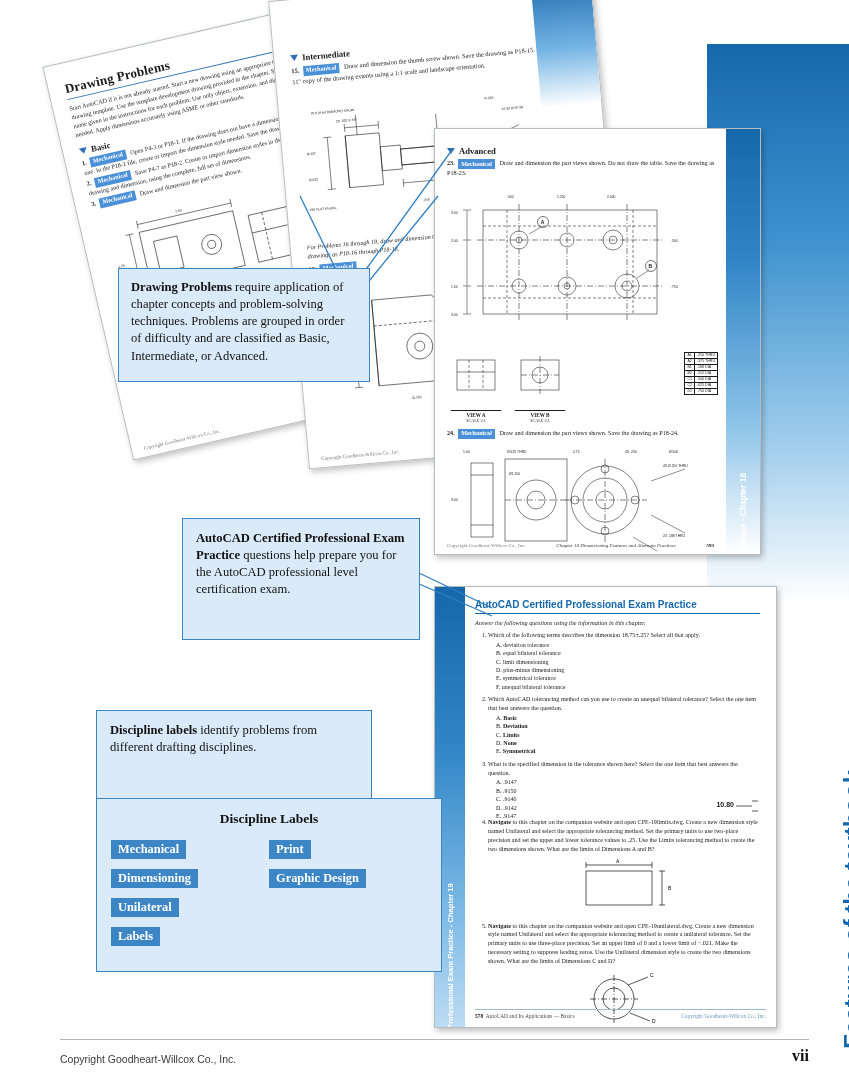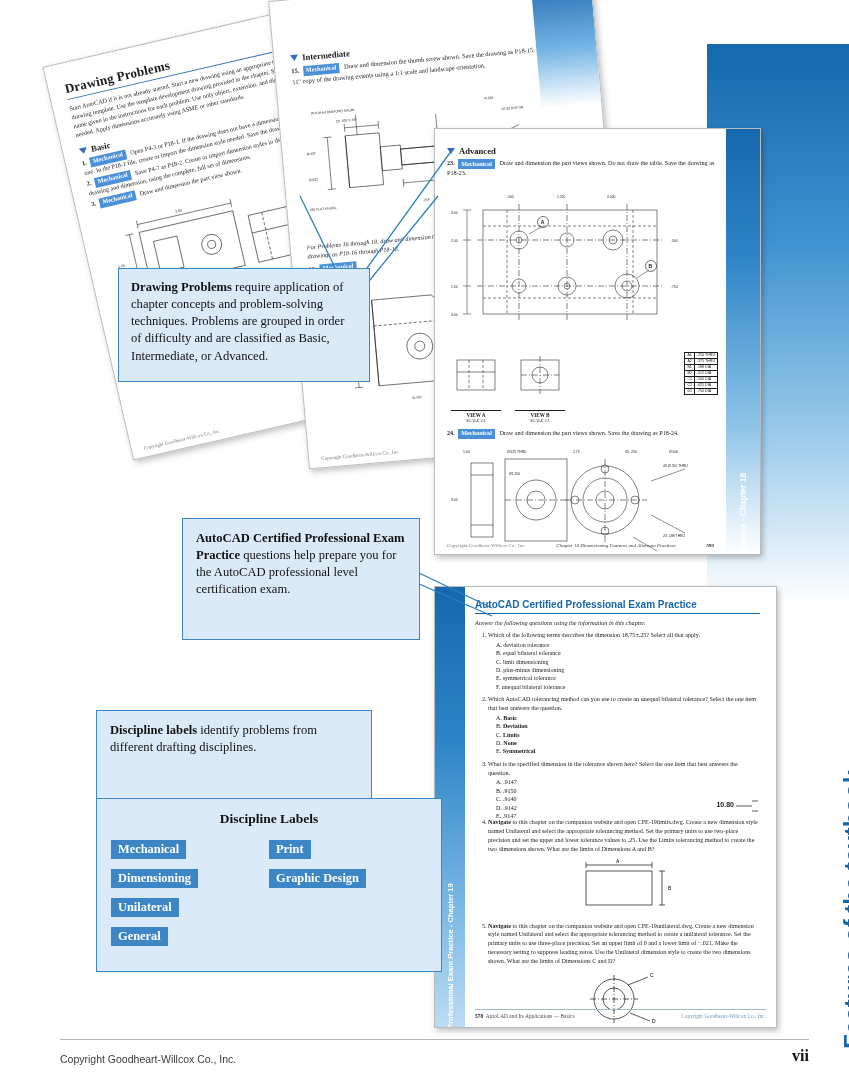--- a/index.html
+++ b/index.html
@@ -595,21 +595,21 @@
     <p><b>Discipline labels</b><span> identify problems from different drafting disciplines.</span></p>
   </div>
 
   <div id="disc-box">
     <h3>Discipline Labels</h3>
     <div class="disc-grid">
       <div class="disc-col" id="disc-col-left">
           <div><span class="disc-tag">Mechanical</span></div>
           <div><span class="disc-tag">Dimensioning</span></div>
           <div><span class="disc-tag">Unilateral</span></div>
-          <div><span class="disc-tag">General</span></div>
+          <div><span class="disc-tag">Labels</span></div>
         </div>
       <div class="disc-col" id="disc-col-right">
           <div><span class="disc-tag">Print</span></div>
           <div><span class="disc-tag">Graphic Design</span></div>
         </div>
     </div>
   </div>
 
   <div id="footer">
     <span class="copy">Copyright Goodheart-Willcox Co., Inc.</span>

